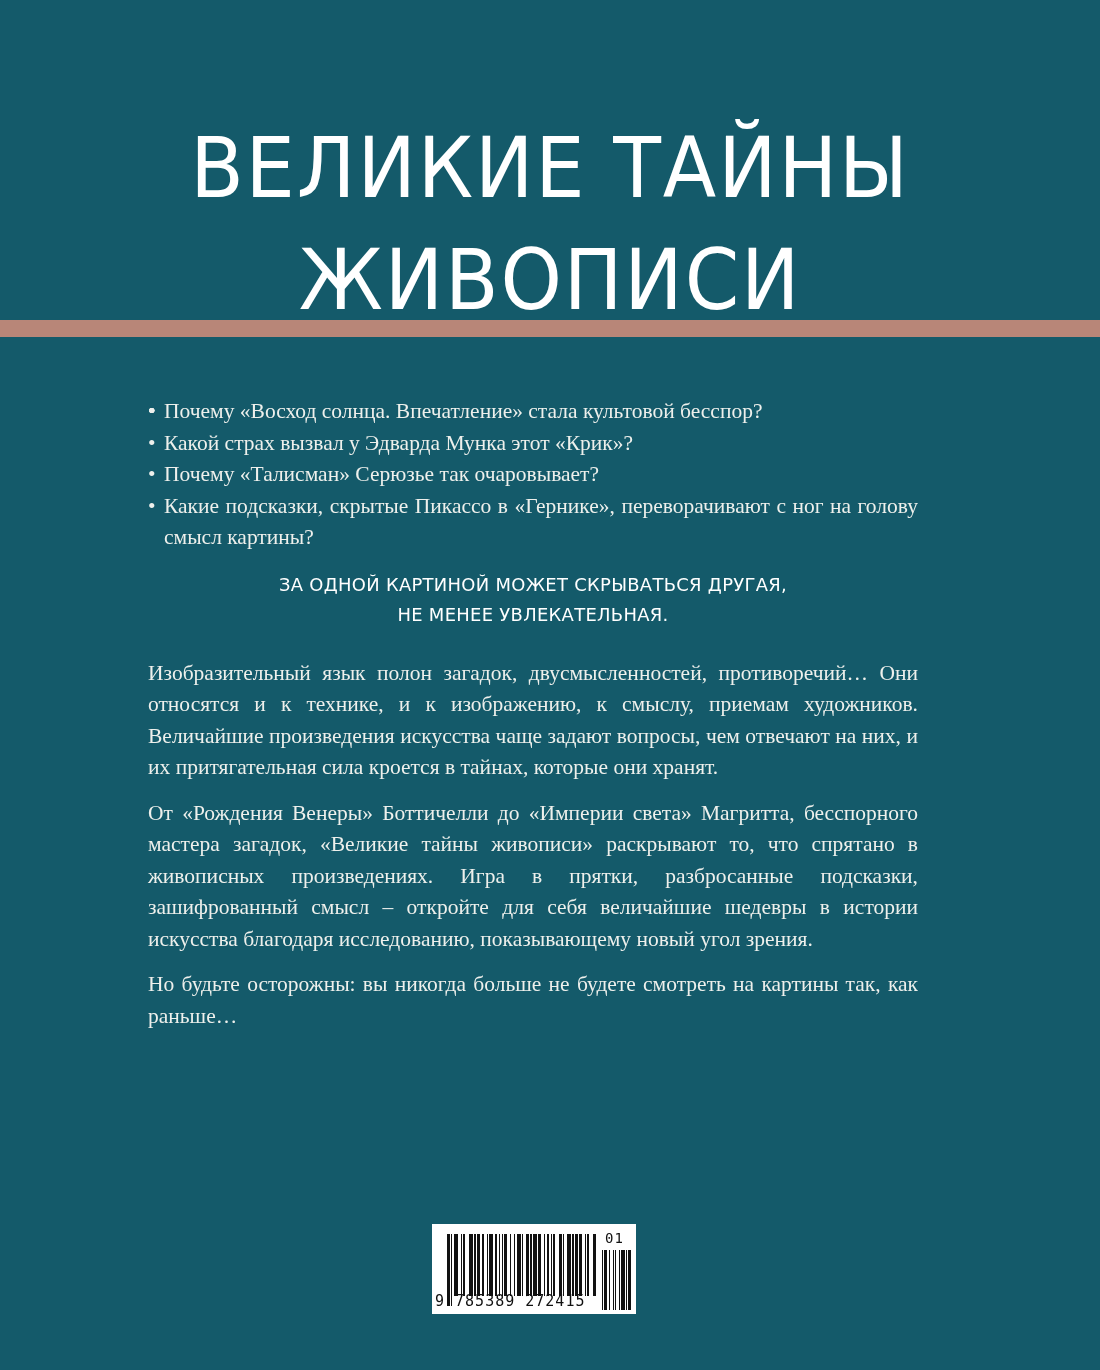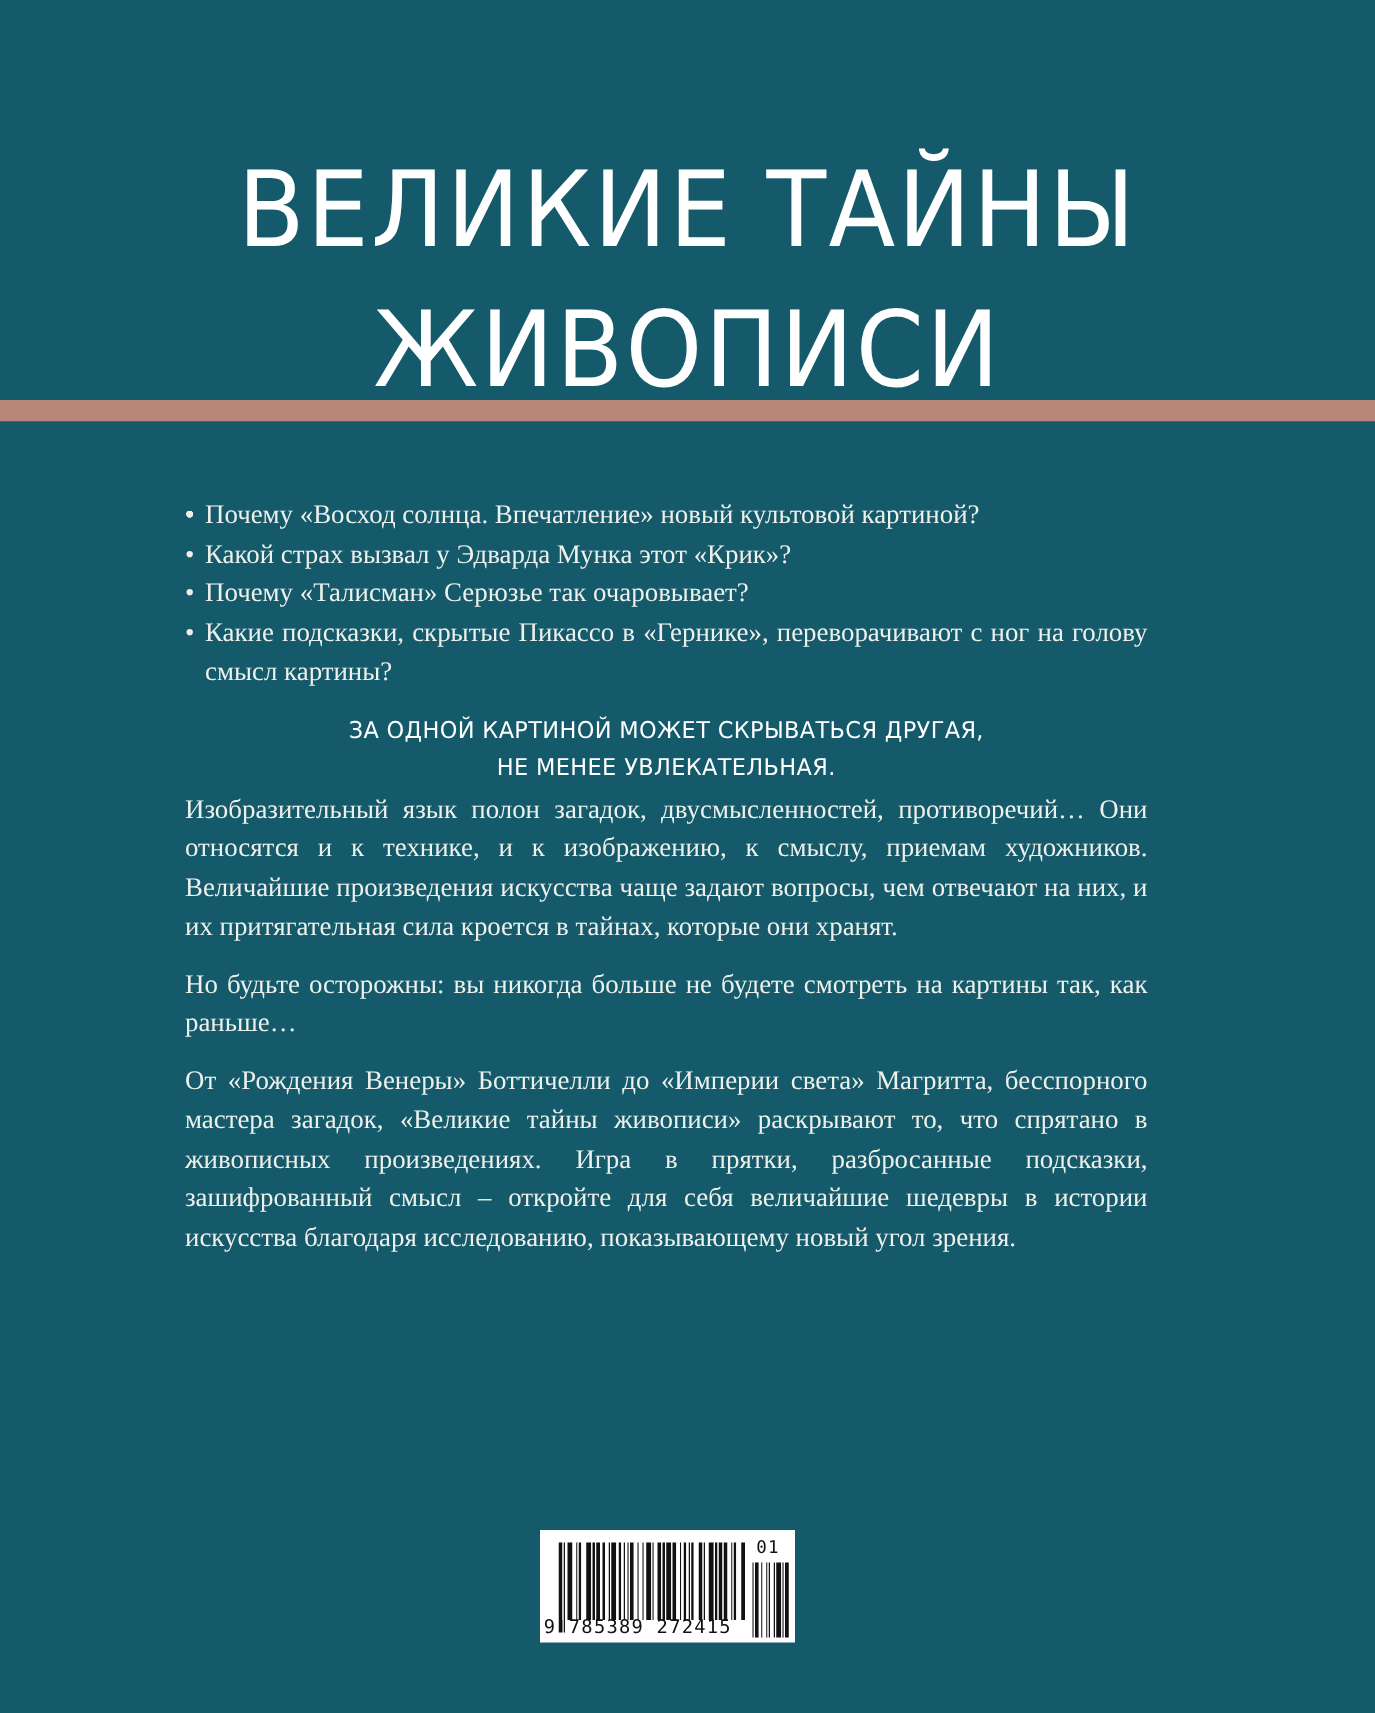--- a/index.html
+++ b/index.html
@@ -42,21 +42,21 @@
   .tagline {
     margin-top:16px;
     text-align:center;
     font-family:"DejaVu Sans", sans-serif;
     font-size:18.5px; line-height:30px;
     color:#ffffff;
     letter-spacing:0.3px;
     transform:scaleX(0.97);
   }
   .para {
-    margin:2px 0 0 0;
+    margin:28px 0 0 0;
     line-height:31.5px;
     text-align:justify;
     hyphens:manual;
   }
   .para + .para { margin-top:14px; }
   .barcode {
     position:absolute; left:432px; top:1224px; width:204px; height:90px;
     background:#ffffff;
   }
   .bars {
@@ -90,34 +90,34 @@
 </div>
 
 <div class="stripe"></div>
 
 <div class="content">
   <ul class="bullets">
     <li><span class="dot">•</span></li>
     <li><span class="dot">•</span></li>
     <li><span class="dot">•</span></li>
     <li><span class="dot">•</span></li>
-    <li><span class="dot">•</span><span>Почему «Восход солнца. Впечатление» новый культовой картиной?</span></li>
+    <li><span class="dot">•</span><span>Почему «Восход солнца. Впечатление» стала культовой бесспор?</span></li>
     <li><span class="dot">•</span><span>Какой страх вызвал у Эдварда Мунка этот «Крик»?</span></li>
     <li><span class="dot">•</span><span>Почему «Талисман» Серюзье так очаровывает?</span></li>
     <li><span class="dot">•</span><span>Какие подсказки, скрытые Пикассо в «Гернике», переворачивают с ног на голову смысл картины?</span></li>
   </ul>
 
   <div class="tagline">
     <div>ЗА ОДНОЙ КАРТИНОЙ МОЖЕТ СКРЫВАТЬСЯ ДРУГАЯ,</div>
     <div>НЕ МЕНЕЕ УВЛЕКАТЕЛЬНАЯ.</div>
   </div>
 
   <p class="para">Изобразительный язык полон загадок, двусмысленностей, противоречий… Они относятся и к технике, и к изображению, к смыслу, приемам художников. Величайшие произведения искусства чаще задают вопросы, чем отвечают на них, и их притягательная сила кроется в тайнах, которые они хранят.</p>
+  <p class="para">От «Рождения Венеры» Боттичелли до «Империи света» Магритта, бесспор­ного мастера загадок, «Великие тайны живописи» раскрывают то, что спря­тано в живописных произведениях. Игра в прятки, разбросанные подсказки, зашифрованный смысл – откройте для себя величайшие шедевры в истории искусства благодаря исследованию, показывающему новый угол зрения.</p>
   <p class="para">Но будьте осторожны: вы никогда больше не будете смотреть на картины так, как раньше…</p>
-  <p class="para">От «Рождения Венеры» Боттичелли до «Империи света» Магритта, бесспор­ного мастера загадок, «Великие тайны живописи» раскрывают то, что спря­тано в живописных произведениях. Игра в прятки, разбросанные подсказки, зашифрованный смысл – откройте для себя величайшие шедевры в истории искусства благодаря исследованию, показывающему новый угол зрения.</p>
 </div>
 
 <div class="barcode">
   <div class="bars" id="main-bars">
       <span class="long" style="width: 3px; background: rgb(17, 17, 17);"></span>
       <span style="width: 1.5px; background: rgb(255, 255, 255);"></span>
       <span class="long" style="width: 1.5px; background: rgb(17, 17, 17);"></span>
       <span style="width: 1.5px; background: rgb(255, 255, 255);"></span>
       <span style="width: 4.5px; background: rgb(17, 17, 17);"></span>
       <span style="width: 3px; background: rgb(255, 255, 255);"></span>

